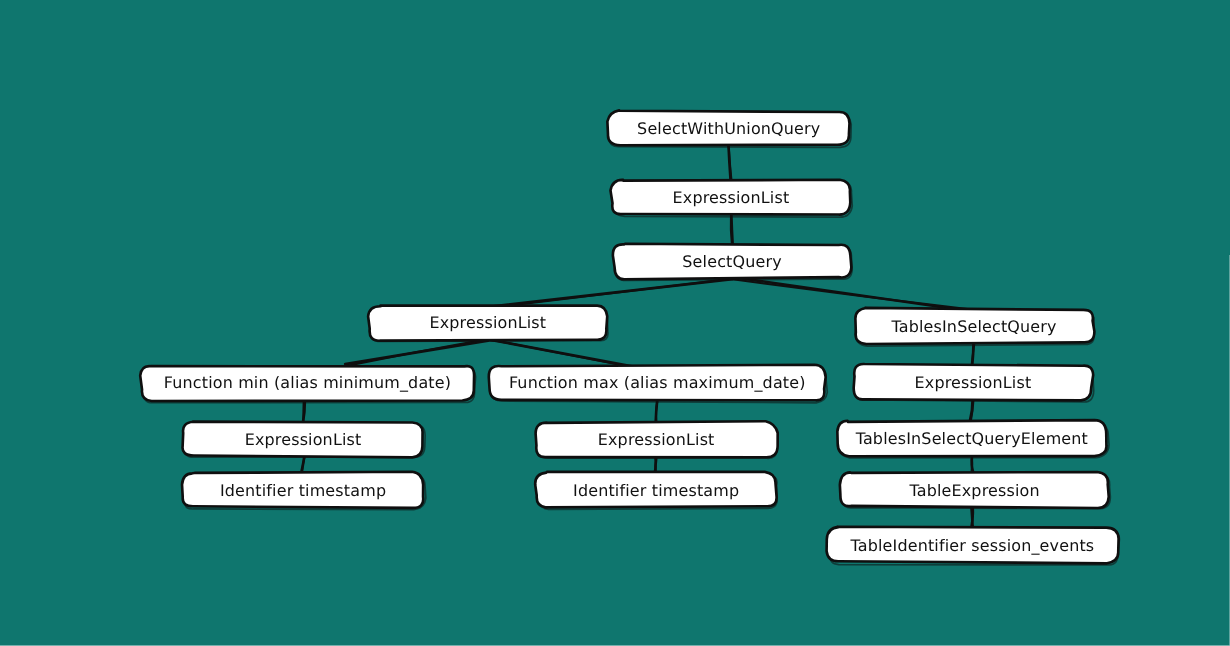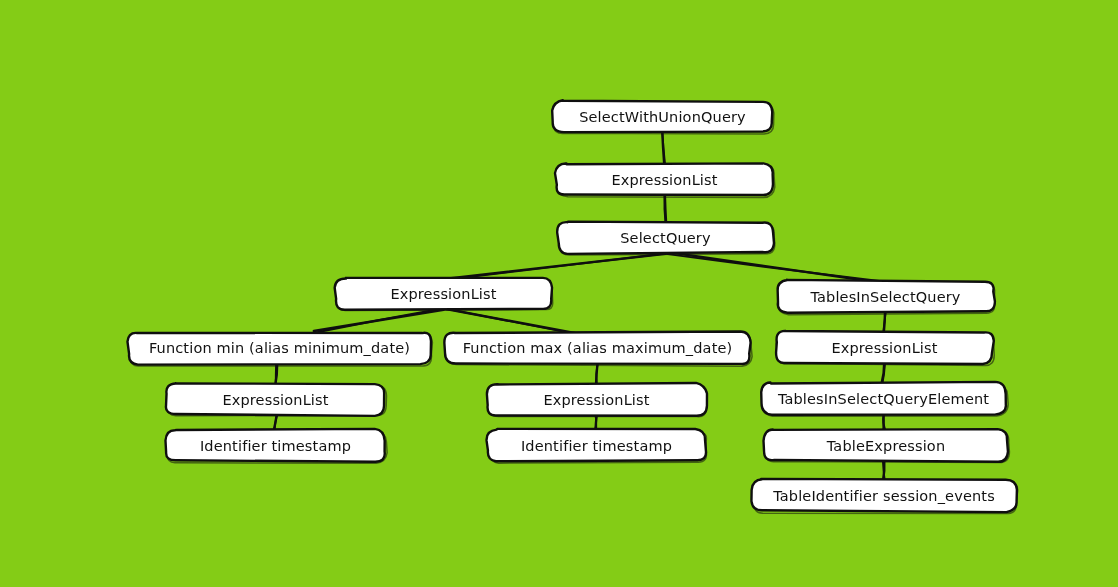--- a/index.html
+++ b/index.html
@@ -10,21 +10,21 @@
   body {
     width: 1118px;
     height: 587px;
     font-family: "DejaVu Sans", sans-serif;
     overflow: hidden;
   }
   #canvas {
     position: relative;
     width: 1118px;
     height: 587px;
-    background: #84cc16;
+    background: #0f766e;
   }
   svg#diagram {
     position: absolute;
     top: 0;
     left: 0;
     width: 1118px;
     height: 587px;
     display: block;
   }
   .node-rect {

